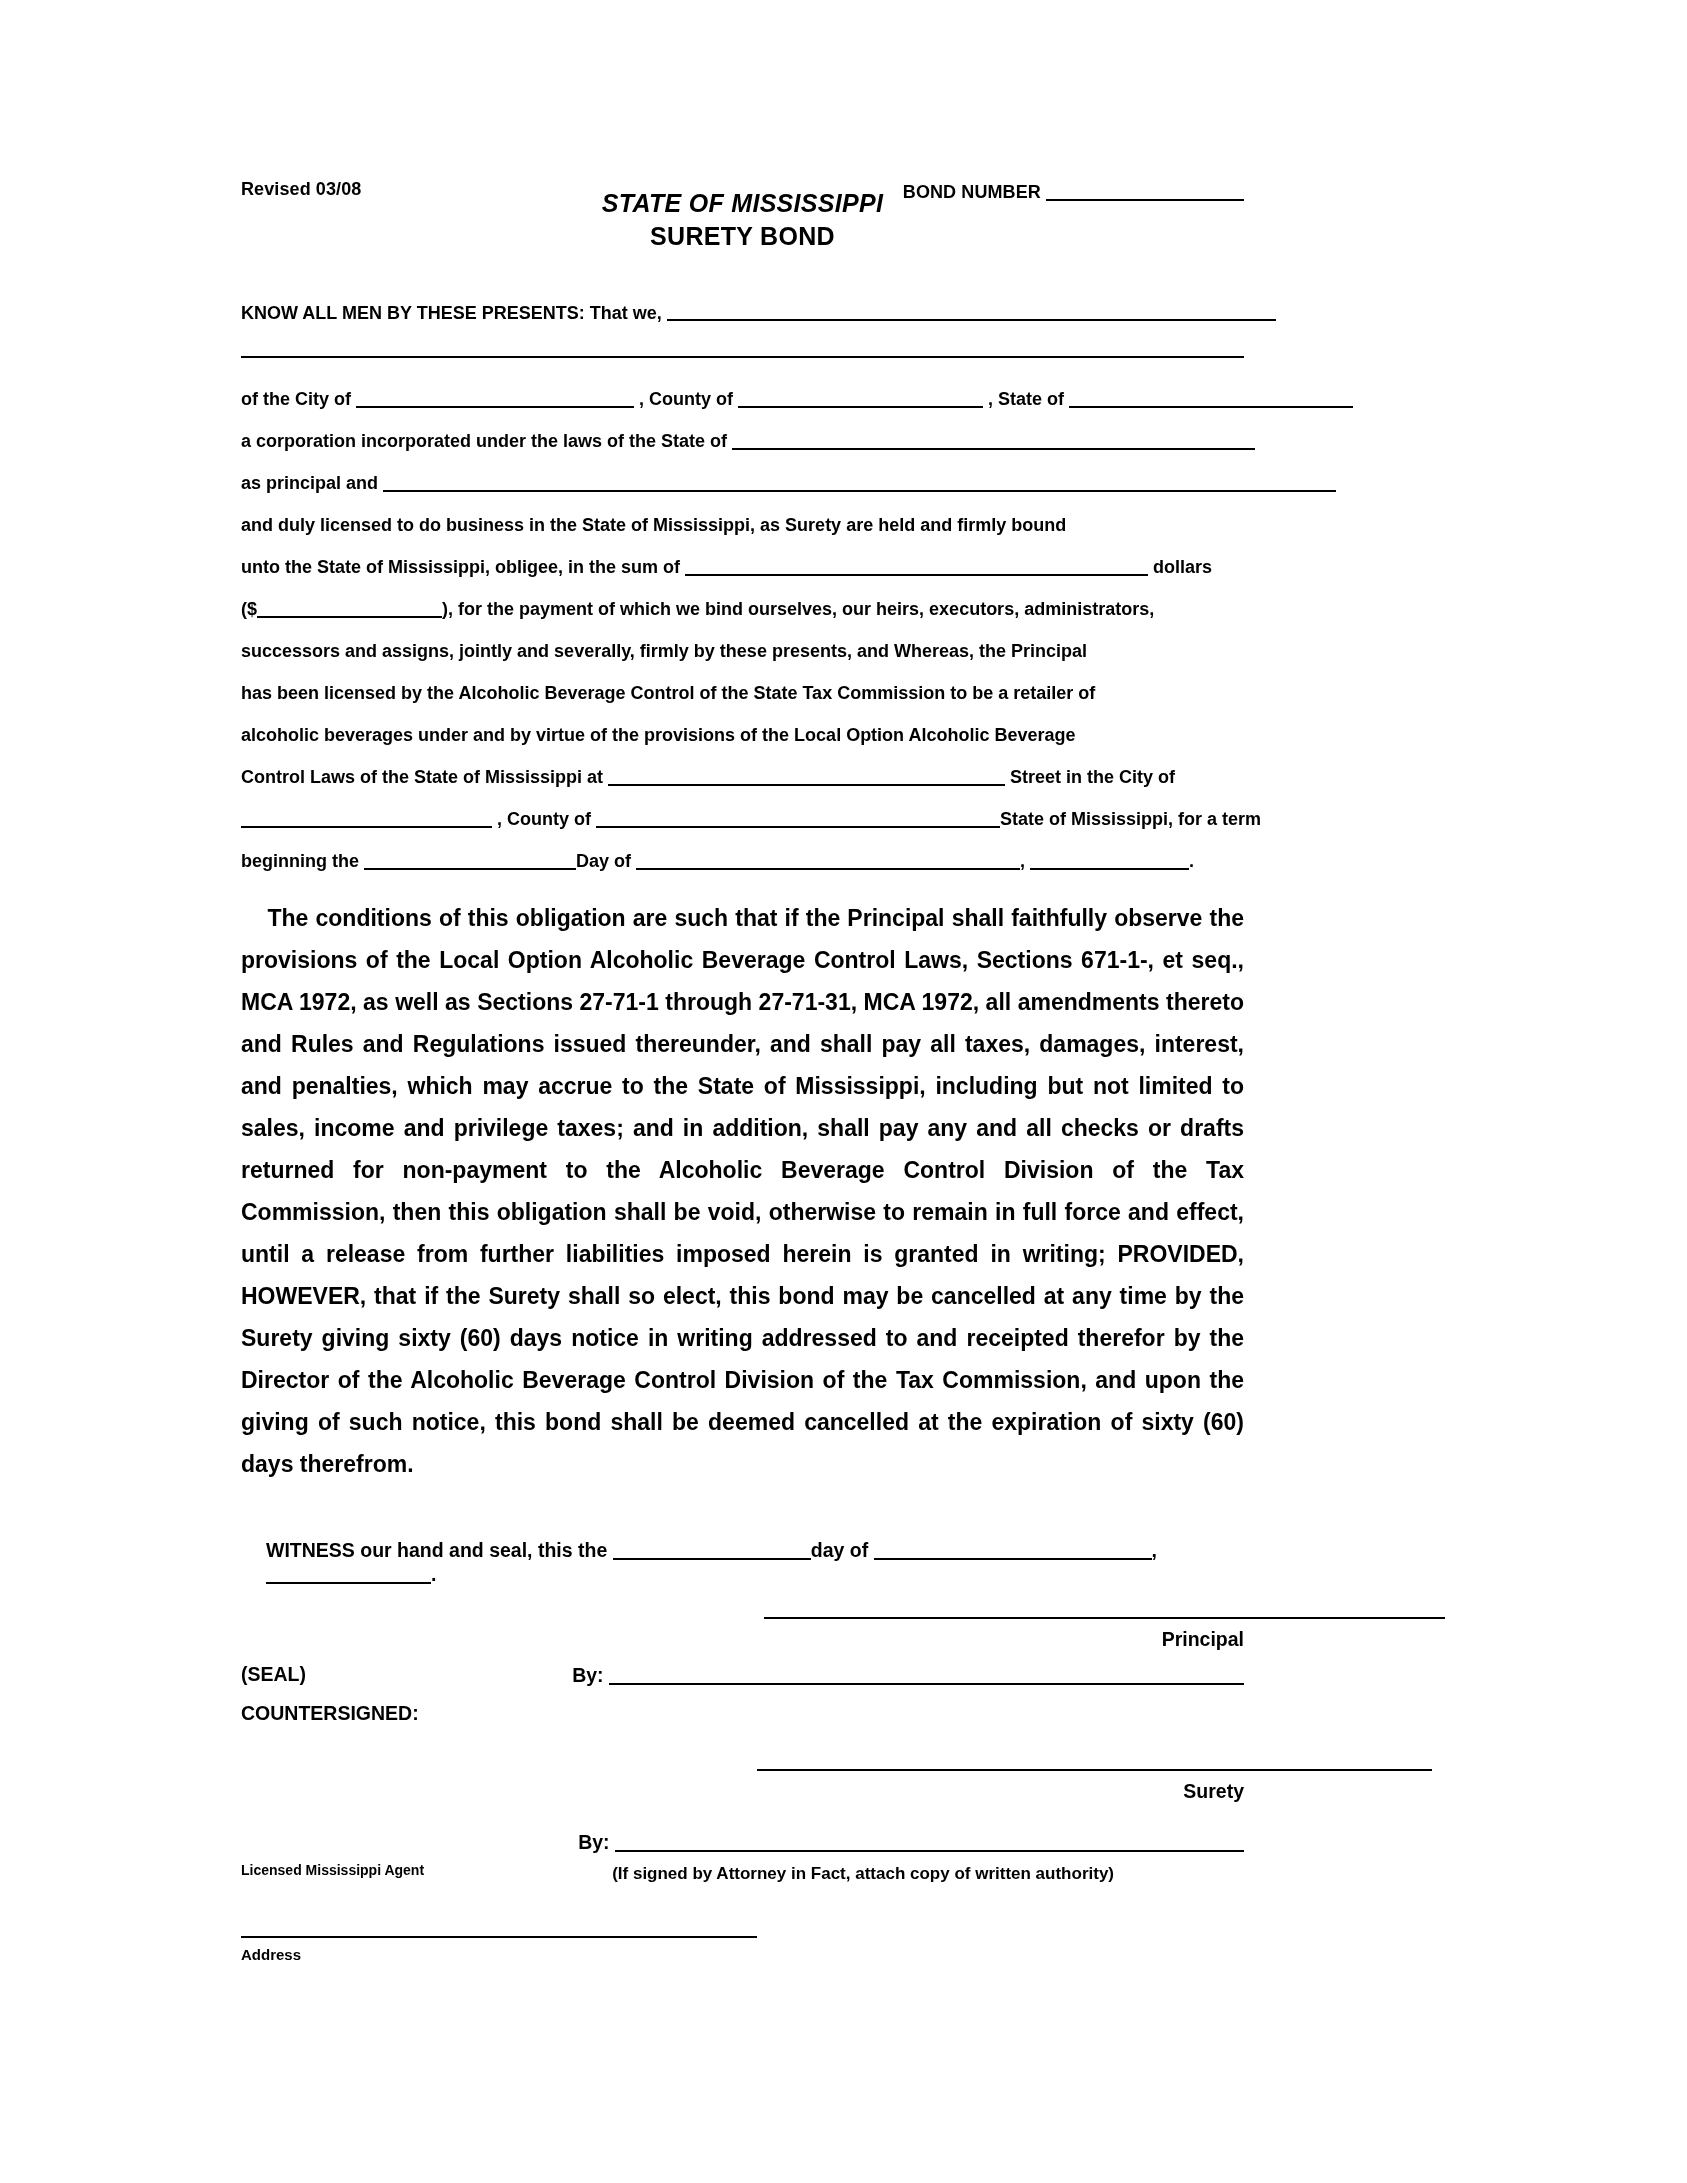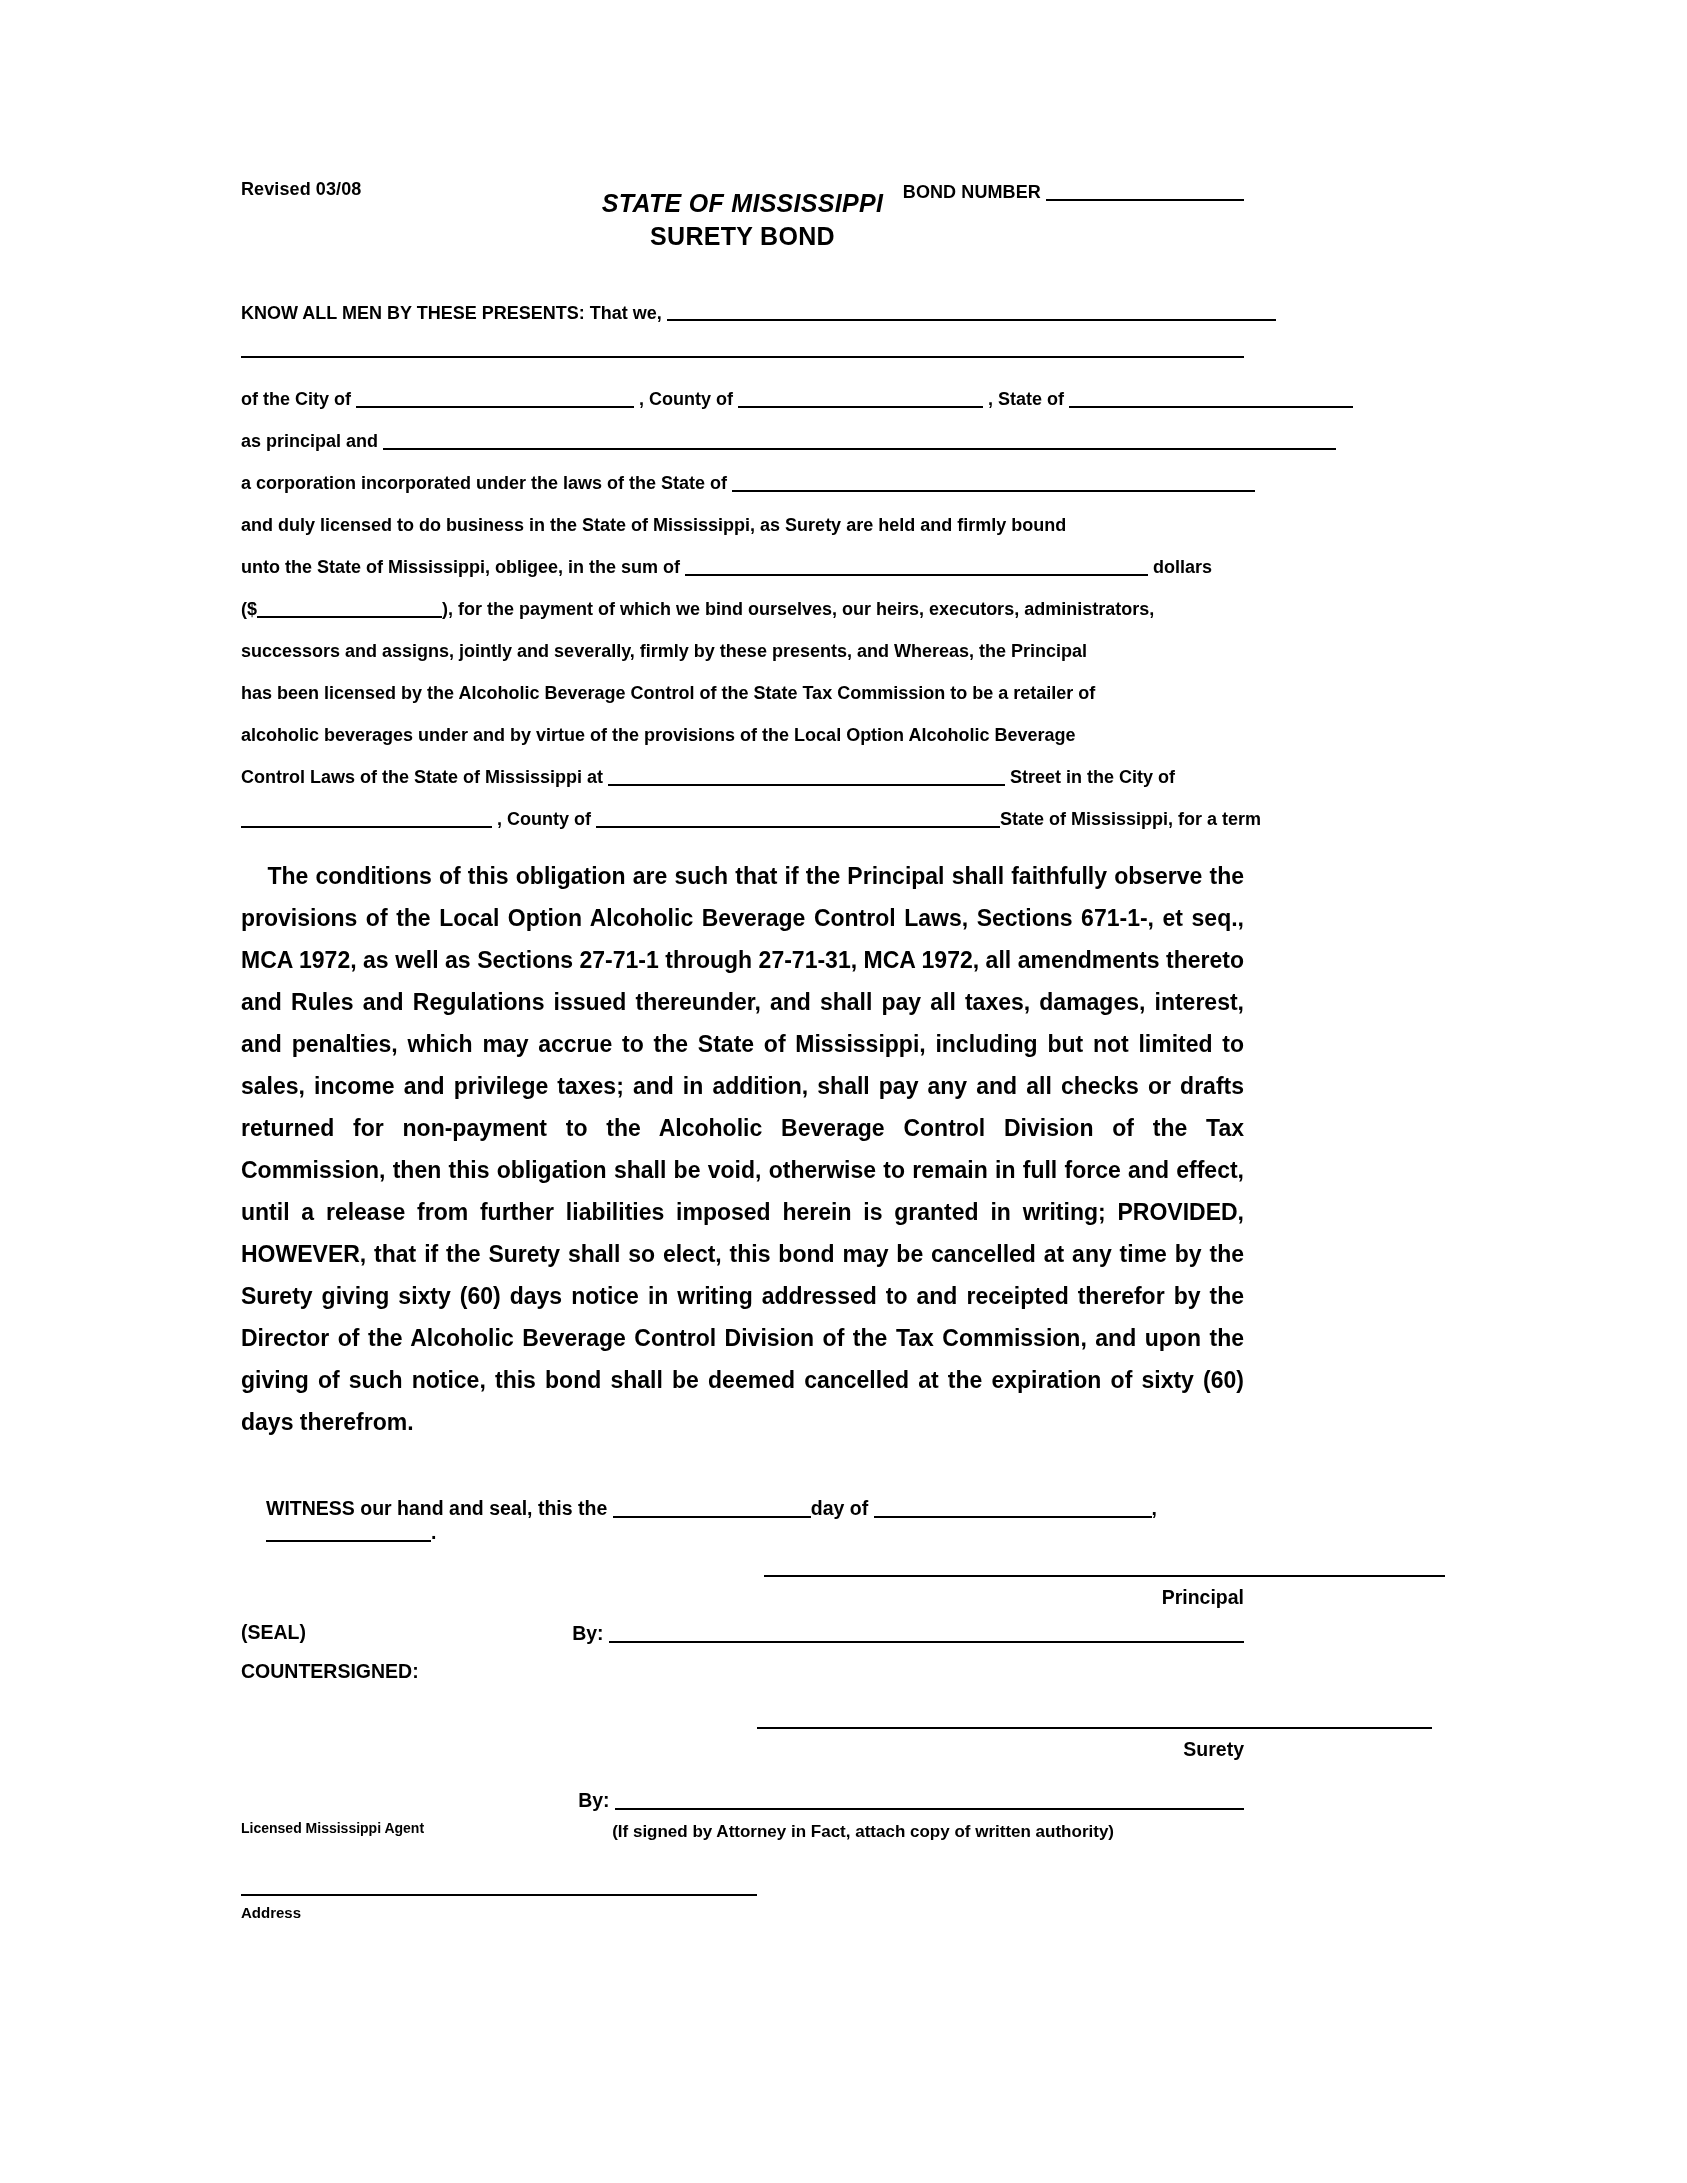--- a/index.html
+++ b/index.html
@@ -194,27 +194,27 @@
     <div class="line">
       <span>of the City of</span>
       <span class="u" style="width:278px"></span>
       <span>, County of</span>
       <span class="u" style="width:245px"></span>
       <span>, State of</span>
       <span class="u" style="width:284px"></span>
     </div>
 
     <div class="line">
+      <span>a corporation incorporated under the laws of the State of</span>
+      <span class="u" style="width:523px"></span>
+    </div>
+
+    <div class="line">
       <span>as principal and</span>
       <span class="u" style="width:953px"></span>
-    </div>
-
-    <div class="line">
-      <span>a corporation incorporated under the laws of the State of</span>
-      <span class="u" style="width:523px"></span>
     </div>
 
     <div class="line">and duly licensed to do business in the State of Mississippi, as Surety are held and firmly bound</div>
 
     <div class="line">
       <span>unto the State of Mississippi, obligee, in the sum of</span>
       <span class="u" style="width:463px"></span>
       <span>dollars</span>
     </div>
 
@@ -231,20 +231,26 @@
       <span class="u" style="width:397px"></span>
       <span>Street in the City of</span>
     </div>
 
     <div class="line">
       <span class="u" style="width:251px"></span>
       <span>, County of</span>
       <span class="u" style="width:404px"></span><span>State of Mississippi, for a term</span>
     </div>
 
+    <div class="line">
+      <span>beginning the</span>
+      <span class="u" style="width:212px"></span><span>Day of</span>
+      <span class="u" style="width:384px"></span>,
+      <span class="u" style="width:159px"></span>.
+    </div>
   </div>
 
   <div class="para para-indent">The conditions of this obligation are such that if the Principal shall faithfully observe the provisions of the Local Option Alcoholic Beverage Control Laws, Sections 671-1-, et seq., MCA 1972, as well as Sections 27-71-1 through 27-71-31, MCA 1972, all amendments thereto and Rules and Regulations issued thereunder, and shall pay all taxes, damages, interest, and penalties, which may accrue to the State of Mississippi, including but not limited to sales, income and privilege taxes; and in addition, shall pay any and all checks or drafts returned for non-payment to the Alcoholic Beverage Control Division of the Tax Commission, then this obligation shall be void, otherwise to remain in full force and effect, until a release from further liabilities imposed herein is granted in writing; PROVIDED, HOWEVER, that if the Surety shall so elect, this bond may be cancelled at any time by the Surety giving sixty (60) days notice in writing addressed to and receipted therefor by the Director of the Alcoholic Beverage Control Division of the Tax Commission, and upon the giving of such notice, this bond shall be deemed cancelled at the expiration of sixty (60) days therefrom.</div>
 
   <div class="witness">
     <span>WITNESS our hand and seal, this the</span>
     <span class="u" style="width:198px"></span><span>day of</span>
     <span class="u" style="width:278px"></span>,
     <span class="u" style="width:165px"></span>.
   </div>

